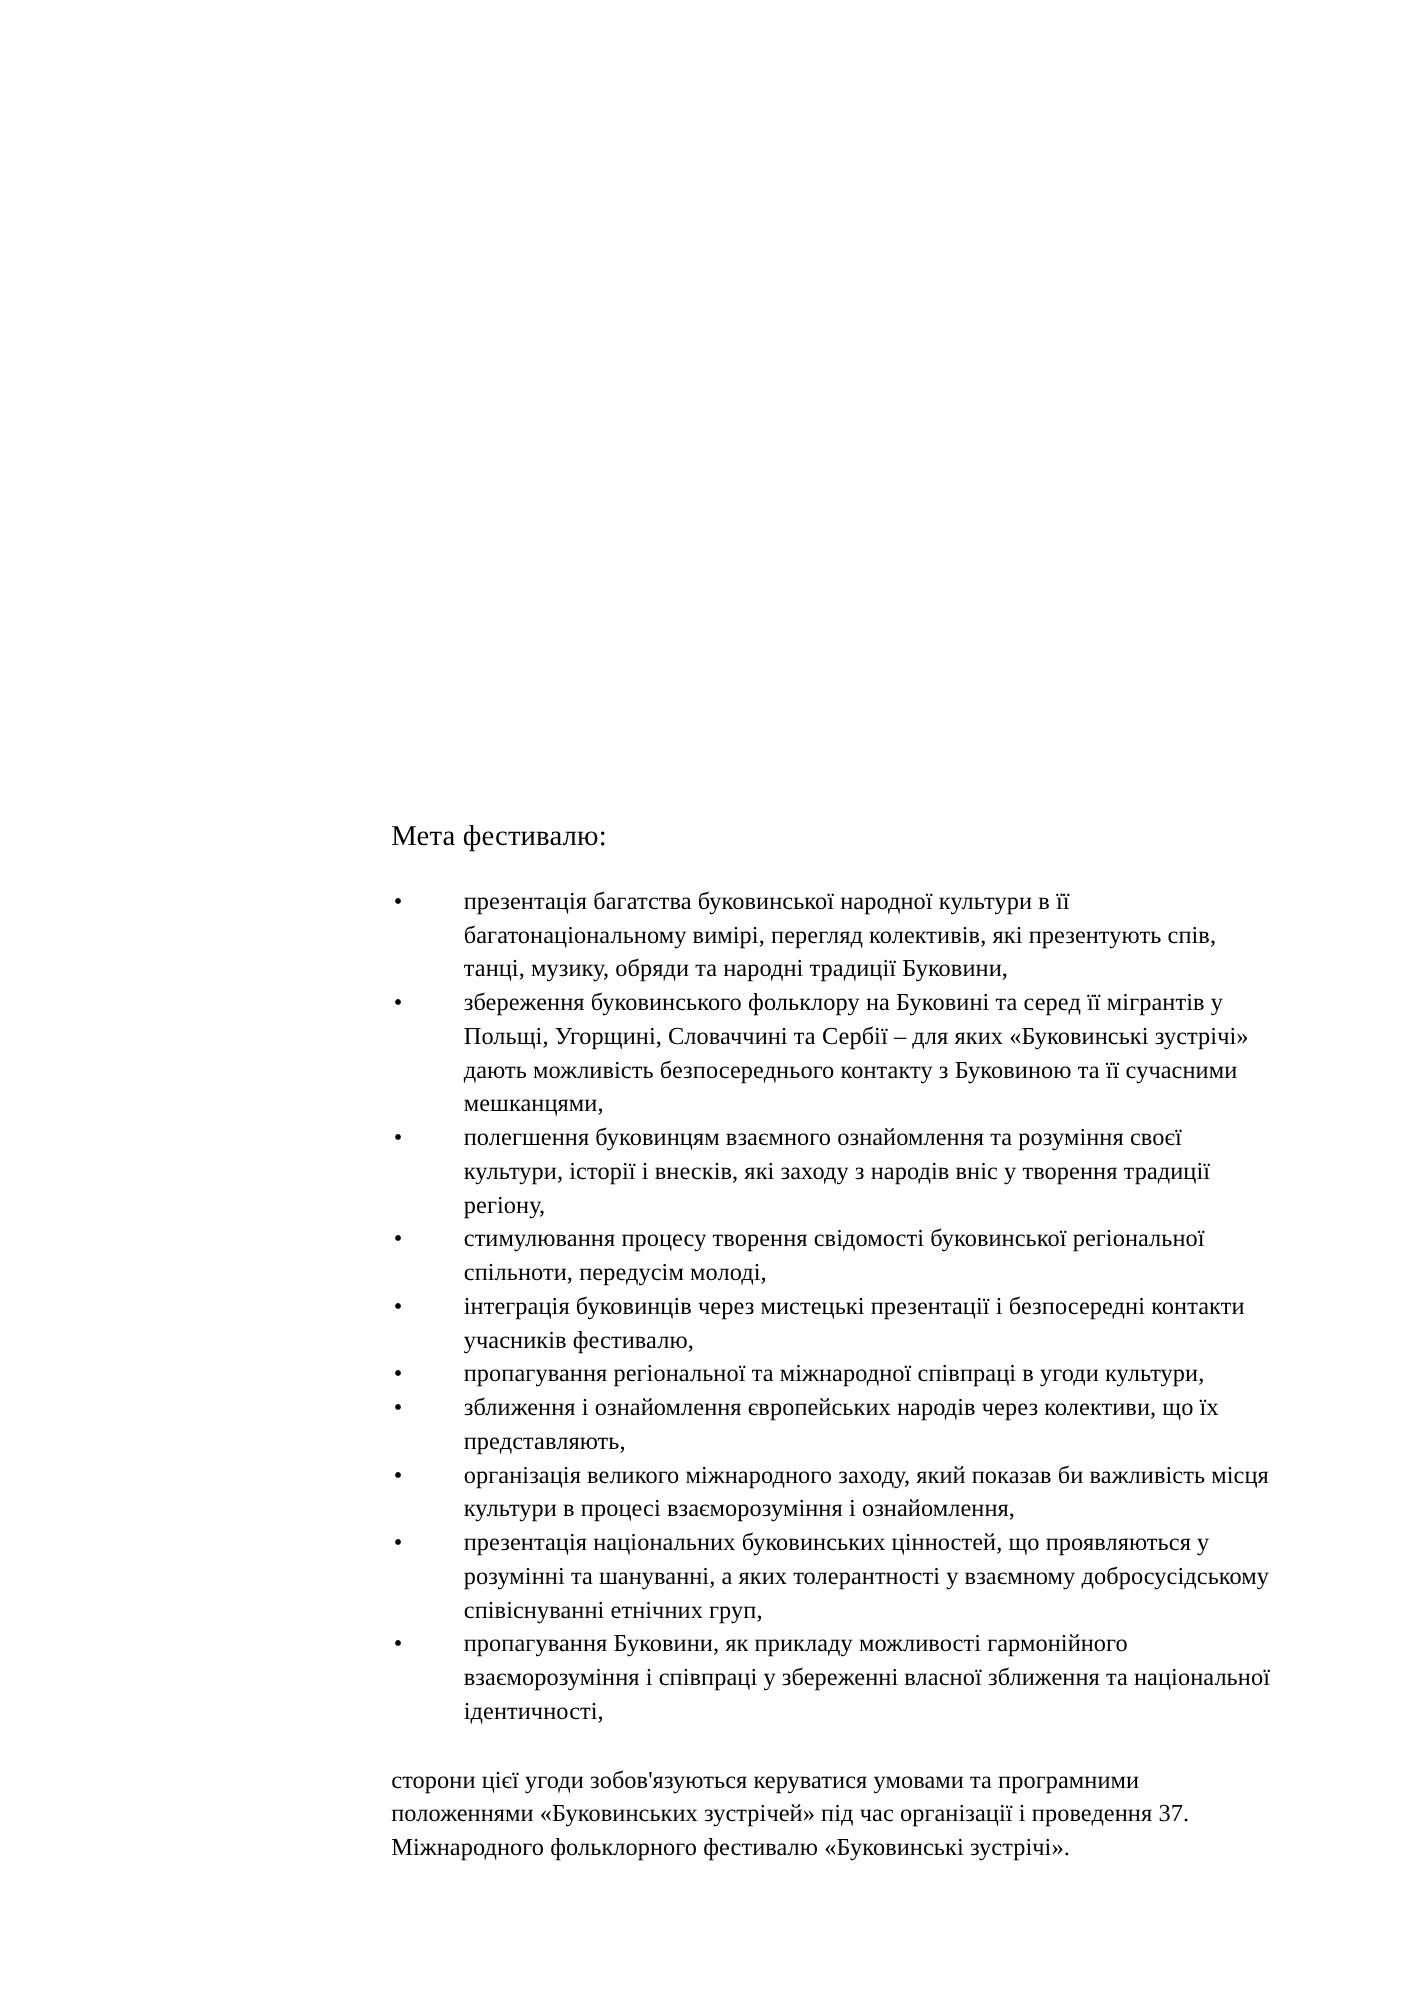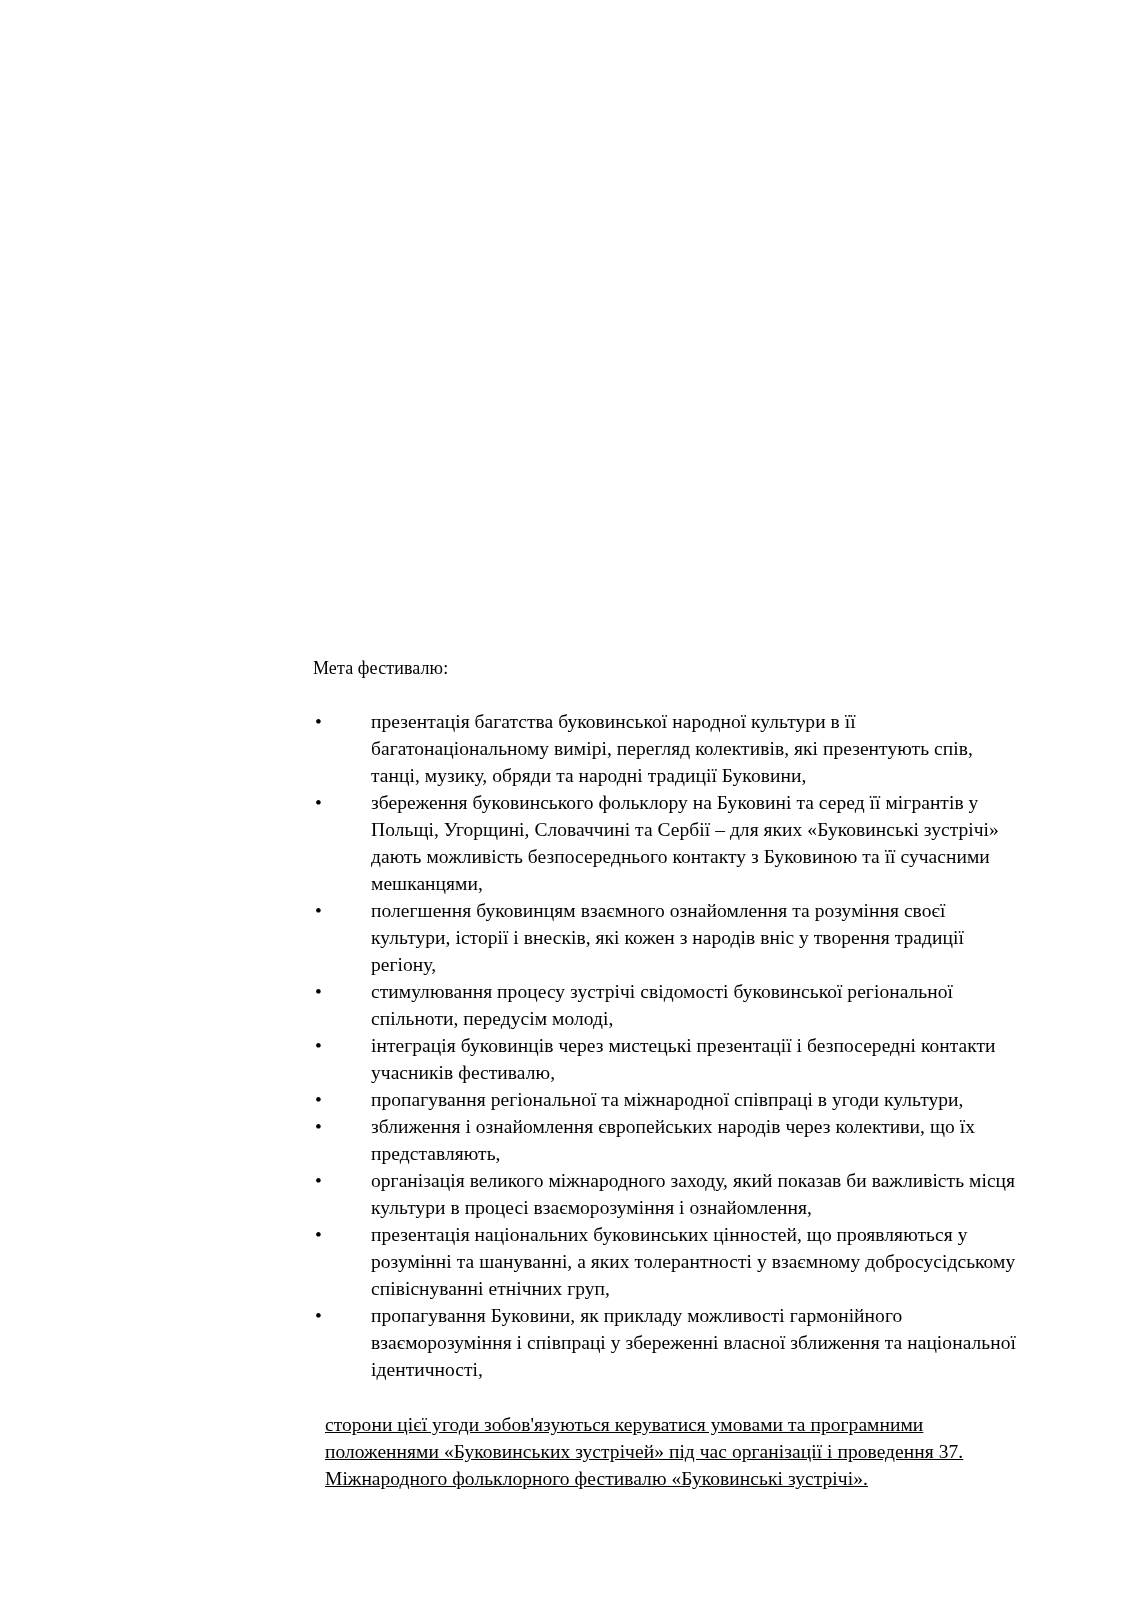--- a/index.html
+++ b/index.html
@@ -18,21 +18,21 @@
     color: #000000;
     -webkit-font-smoothing: antialiased;
   }
   .content {
     position: absolute;
     left: 313px;
     top: 655px;
     width: 712px;
   }
   .doc-heading {
-    font-size: 18px;
+    font-size: 23px;
     line-height: 27px;
     margin: 0 0 26px 0;
     font-weight: 400;
     letter-spacing: 0.1px;
   }
   .bullet-list {
     list-style: none;
     margin: 0;
     padding: 0;
   }
@@ -57,22 +57,21 @@
     display: block;
     margin-left: 26px;
   }
   .closing {
     margin: 28px 0 0 0;
     font-size: 19.5px;
     line-height: 27px;
     letter-spacing: 0.05px;
   }
   .closing p {
-    margin: 12px;
-    text-decoration: underline;
+    margin: 0;
   }
 </style>
 </head>
 <body>
 
 <div class="page">
   <div class="content">
 
     <p class="doc-heading">Мета фестивалю:</p>
 
@@ -83,26 +82,26 @@
         <span class="bullet-text">презентація багатства буковинської народної культури в її багатонаціональному вимірі, перегляд колективів, які презентують спів, танці, музику, обряди та народні традиції Буковини,</span>
       </li>
 
       <li class="bullet-item">
         <span class="bullet-marker">•</span>
         <span class="bullet-text">збереження буковинського фольклору на Буковині та серед її мігрантів у Польщі, Угорщині, Словаччині та Сербії – для яких «Буковинські зустрічі» дають можливість безпосереднього контакту з Буковиною та її сучасними мешканцями,</span>
       </li>
 
       <li class="bullet-item">
         <span class="bullet-marker">•</span>
-        <span class="bullet-text">полегшення буковинцям взаємного ознайомлення та розуміння своєї культури, історії і внесків, які кожен з народів вніс у творення традиції регіону,</span>
+        <span class="bullet-text">полегшення буковинцям взаємного ознайомлення та розуміння своєї культури, історії і внесків, які заходу з народів вніс у творення традиції регіону,</span>
       </li>
 
       <li class="bullet-item">
         <span class="bullet-marker">•</span>
-        <span class="bullet-text">стимулювання процесу зустрічі свідомості буковинської регіональної спільноти, передусім молоді,</span>
+        <span class="bullet-text">стимулювання процесу творення свідомості буковинської регіональної спільноти, передусім молоді,</span>
       </li>
 
       <li class="bullet-item">
         <span class="bullet-marker">•</span>
         <span class="bullet-text">інтеграція буковинців через мистецькі презентації і безпосередні контакти учасників фестивалю,</span>
       </li>
 
       <li class="bullet-item">
         <span class="bullet-marker">•</span>
         <span class="bullet-text">пропагування регіональної та міжнародної співпраці в угоди культури,</span>

